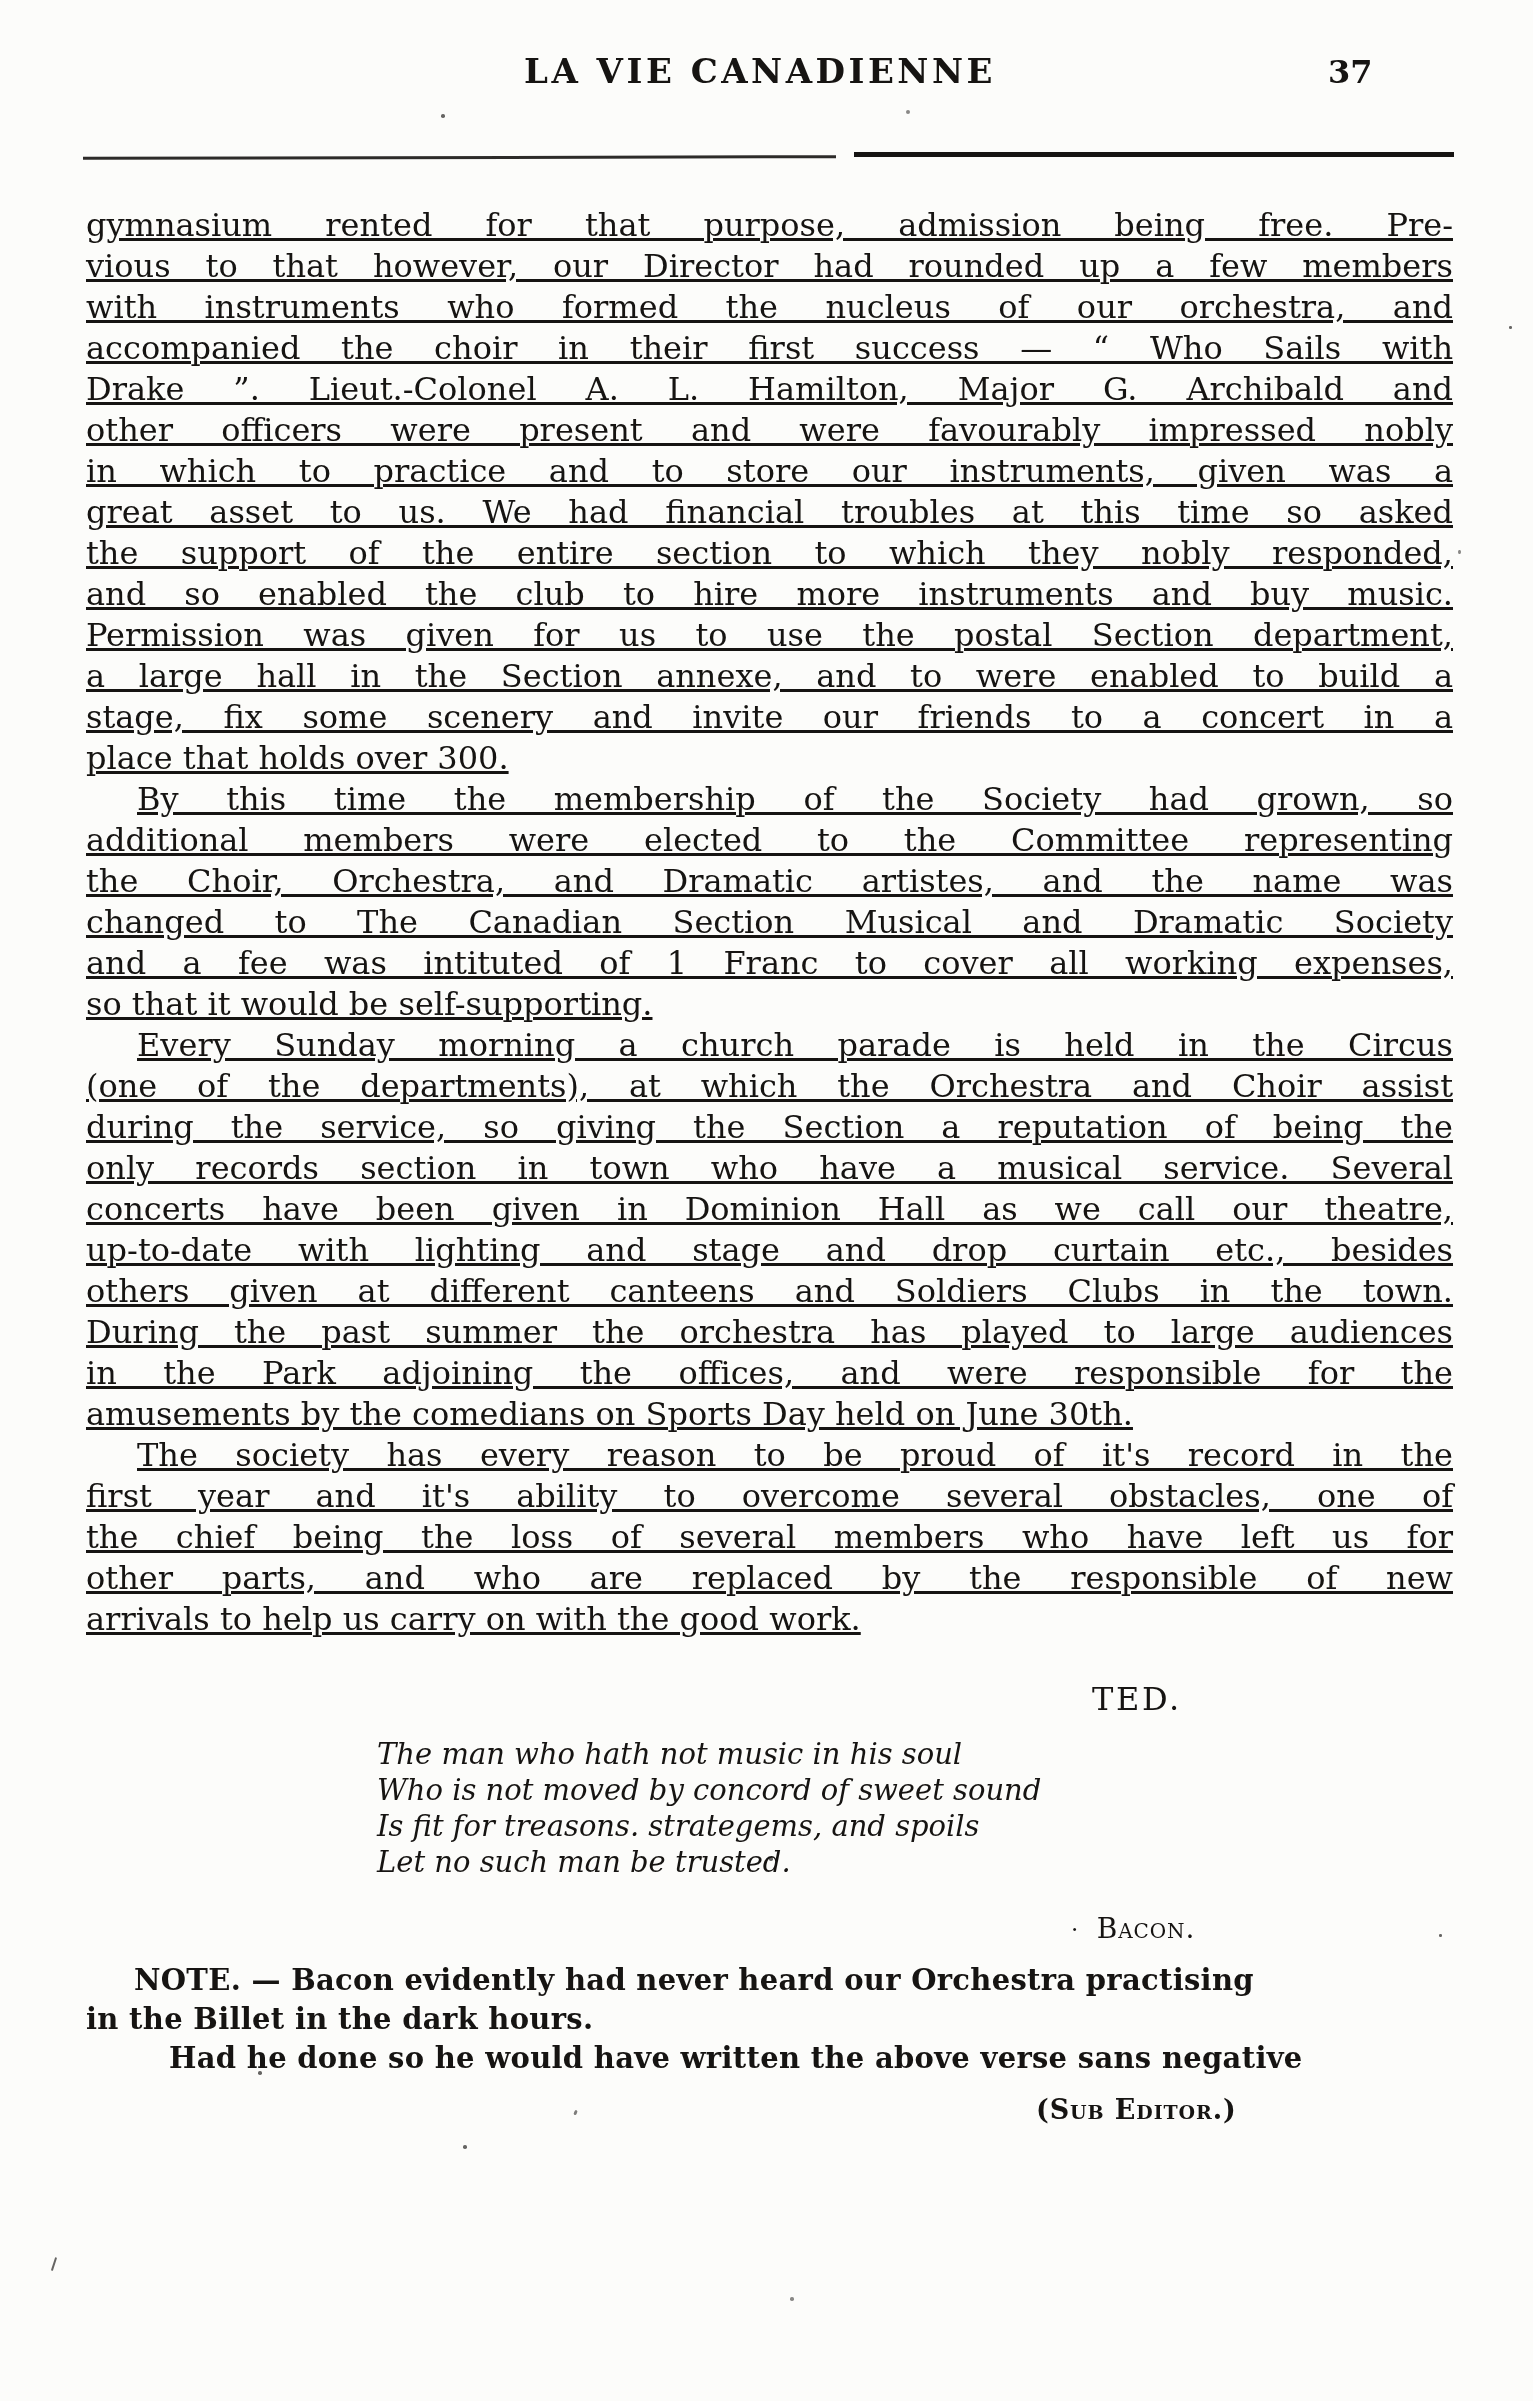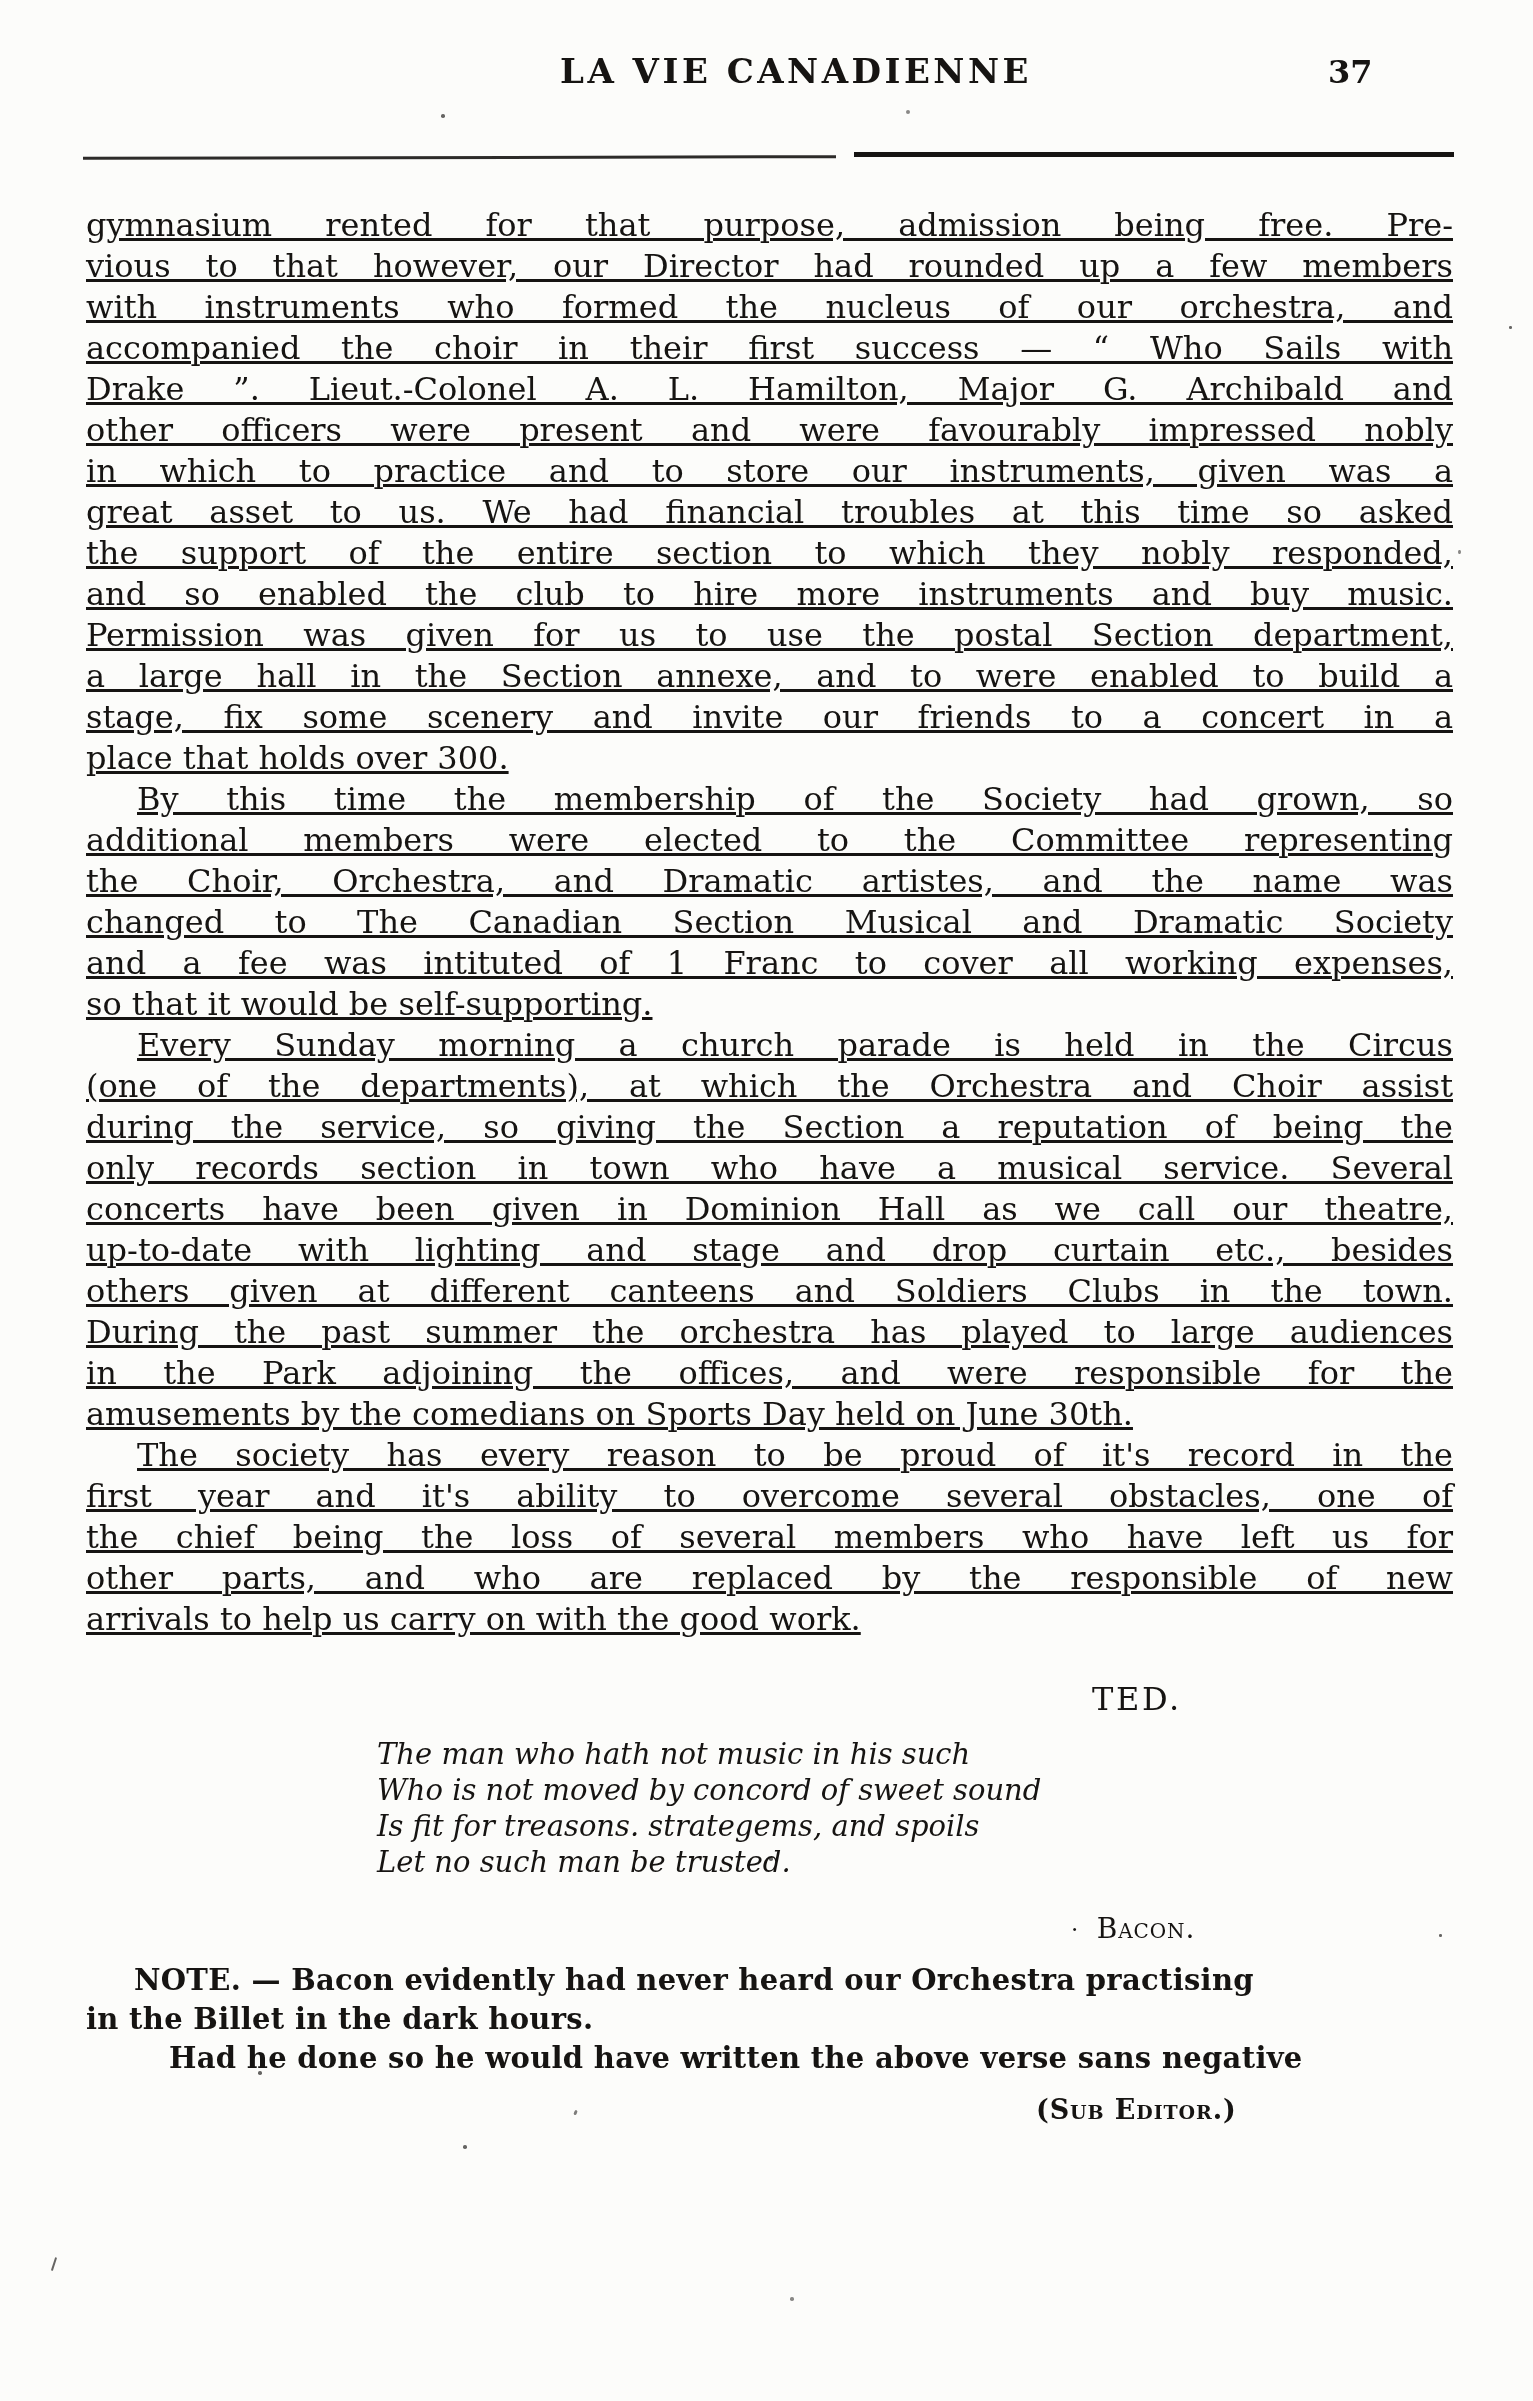--- a/index.html
+++ b/index.html
@@ -14,21 +14,20 @@
     font-family:"DejaVu Serif","Liberation Serif",serif;
     overflow:hidden;
   }
   .page{position:relative;width:1533px;height:2401px;}
 
   
   .masthead-title{
     position:absolute;left:524px;top:51px;
     font-size:34px;font-weight:700;letter-spacing:3.5px;
     white-space:nowrap;
-    margin-left:36px;
   }
   .page-number{
     position:absolute;left:1328px;top:53px;
     font-size:32px;font-weight:700;
   }
   .rule-left{
     position:absolute;left:83px;top:156px;width:753px;height:2.6px;
     background:var(--ink);transform:rotate(-0.12deg);opacity:.9;
   }
   .rule-right{
@@ -150,21 +149,21 @@
         <div class="line">first year and it's ability to overcome several obstacles, one of</div>
         <div class="line">the chief being the loss of several members who have left us for</div>
         <div class="line">other parts, and who are replaced by the responsible of new</div>
         <div class="line last">arrivals to help us carry on with the good work.</div>
       </div>
   </div>
 
   <div class="signature-ted">TED.</div>
 
   <div class="poem">
-      <div class="line">The man who hath not music in his such</div>
+      <div class="line">The man who hath not music in his soul</div>
       <div class="line">Who is not moved by concord of sweet sound</div>
       <div class="line">Is fit for treasons. strategems, and spoils</div>
       <div class="line last">Let no such man be trusted.</div>
     </div>
 
   <div class="attribution">
     <span class="dot">·</span>
     <span class="attr-name">Bacon.</span>
   </div>
 

